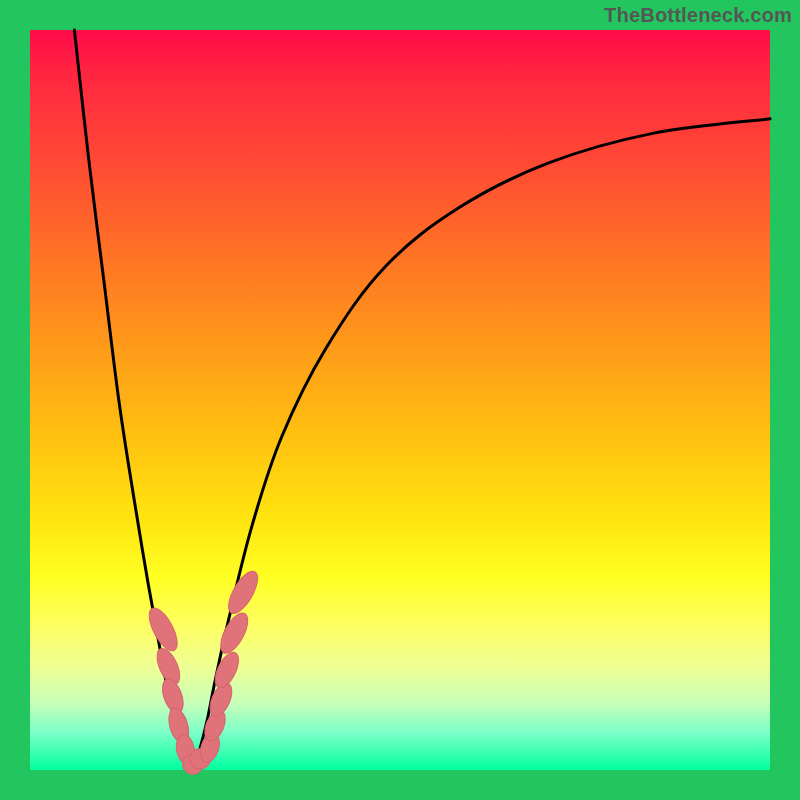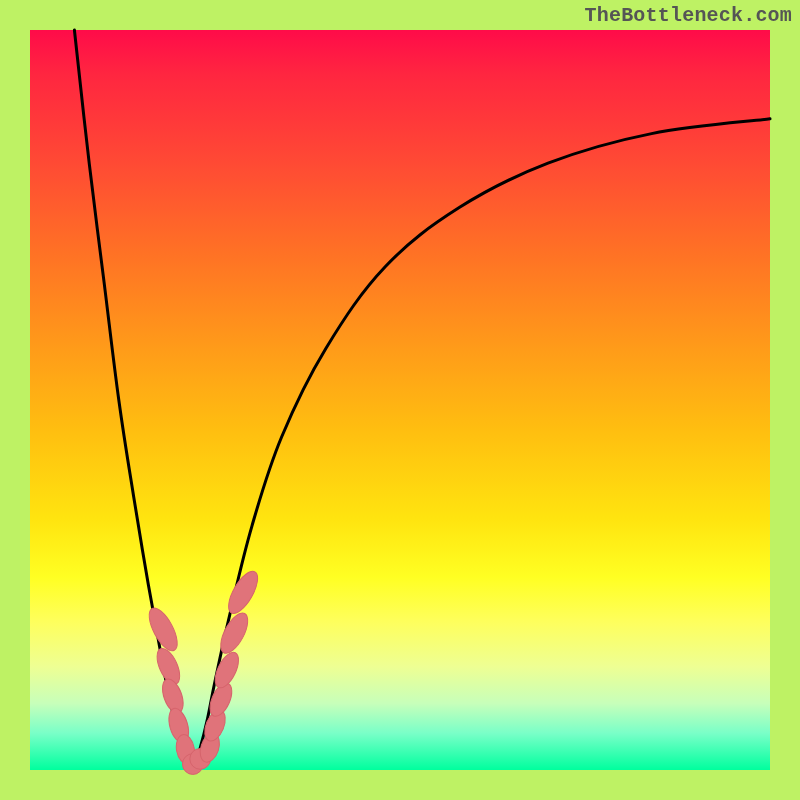--- a/index.html
+++ b/index.html
@@ -8,22 +8,21 @@
     width: 800px;
     height: 800px;
     overflow: hidden;
     background: #000;
     font-family: Arial, Helvetica, sans-serif;
   }
   .frame {
     position: relative;
     width: 800px;
     height: 800px;
-    background: #bef264;
-    font-family: Liberation Mono, monospace;
+    background: #22c55e;
   }
   .plot {
     position: absolute;
     left: 30px;
     top: 30px;
     width: 740px;
     height: 740px;
     background: linear-gradient(
       to bottom,
       #ff0b49 0%,

